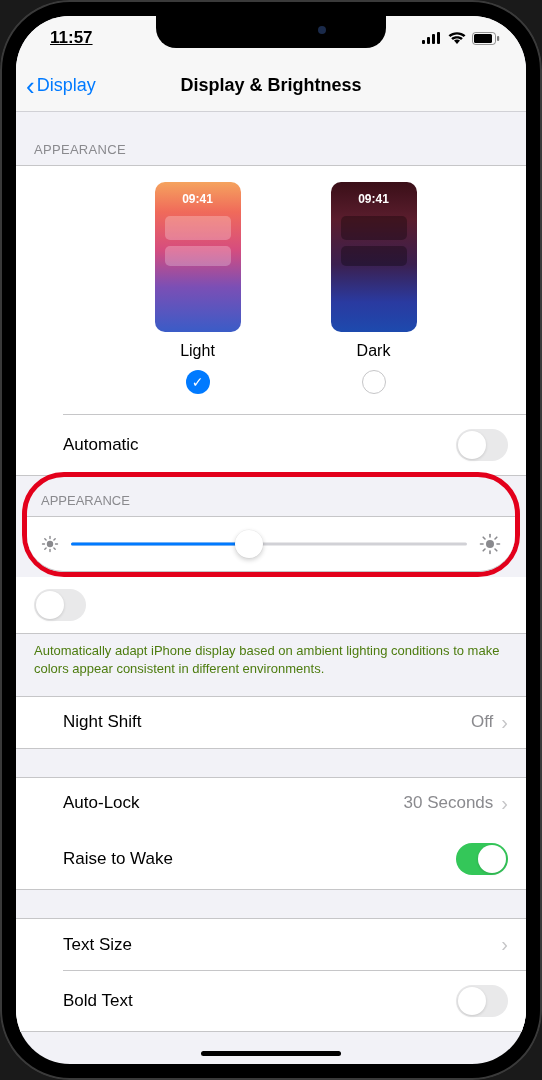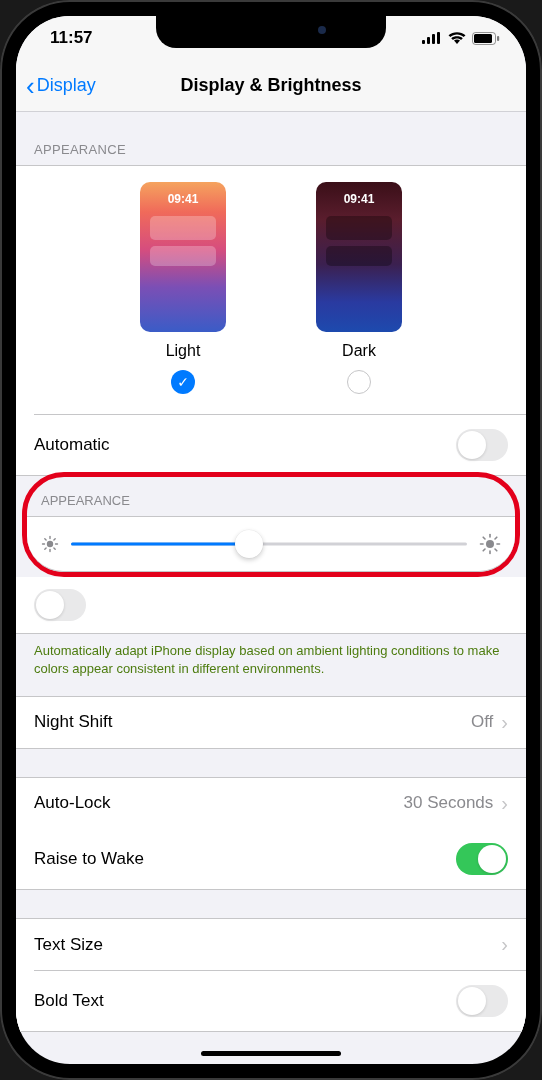--- a/index.html
+++ b/index.html
@@ -51,20 +51,21 @@
   }
   .statusbar {
     height: 44px;
     display: flex;
     justify-content: space-between;
     align-items: center;
     padding: 0 26px 0 34px;
     background: #f7f7f7;
     font-weight: 600;
     font-size: 17px;
+    text-decoration: underline;
   }
   .status-right { display:flex; gap:6px; align-items:center; }
   .signal, .wifi, .battery { display:inline-block; }
   .signal svg, .wifi svg, .battery svg { display:block; }
 
   .navbar {
     height: 52px;
     background: #f7f7f7;
     position: relative;
     display:flex;
@@ -86,21 +87,21 @@
 
   .section-header {
     padding: 30px 18px 8px 18px;
     font-size: 13px;
     color: #8a8a8e;
     letter-spacing: 0.3px;
     text-transform: uppercase;
   }
 
   .group { background:#fff; }
-  .bordered { border-top: 0.5px solid #c6c6c8; border-bottom: 0.5px solid #c6c6c8; }
+  .bordered { border-top: 0.5px solid #c6c6c8; border-bottom: 0.5px solid #c6c6c8; padding-left: 29px; }
 
   .appearance-row {
     background:#fff;
     padding: 16px 18px 20px;
     display:flex;
     justify-content:center;
     gap: 90px;
   }
   .mode { display:flex; flex-direction:column; align-items:center; gap:10px; }
   .wall {

